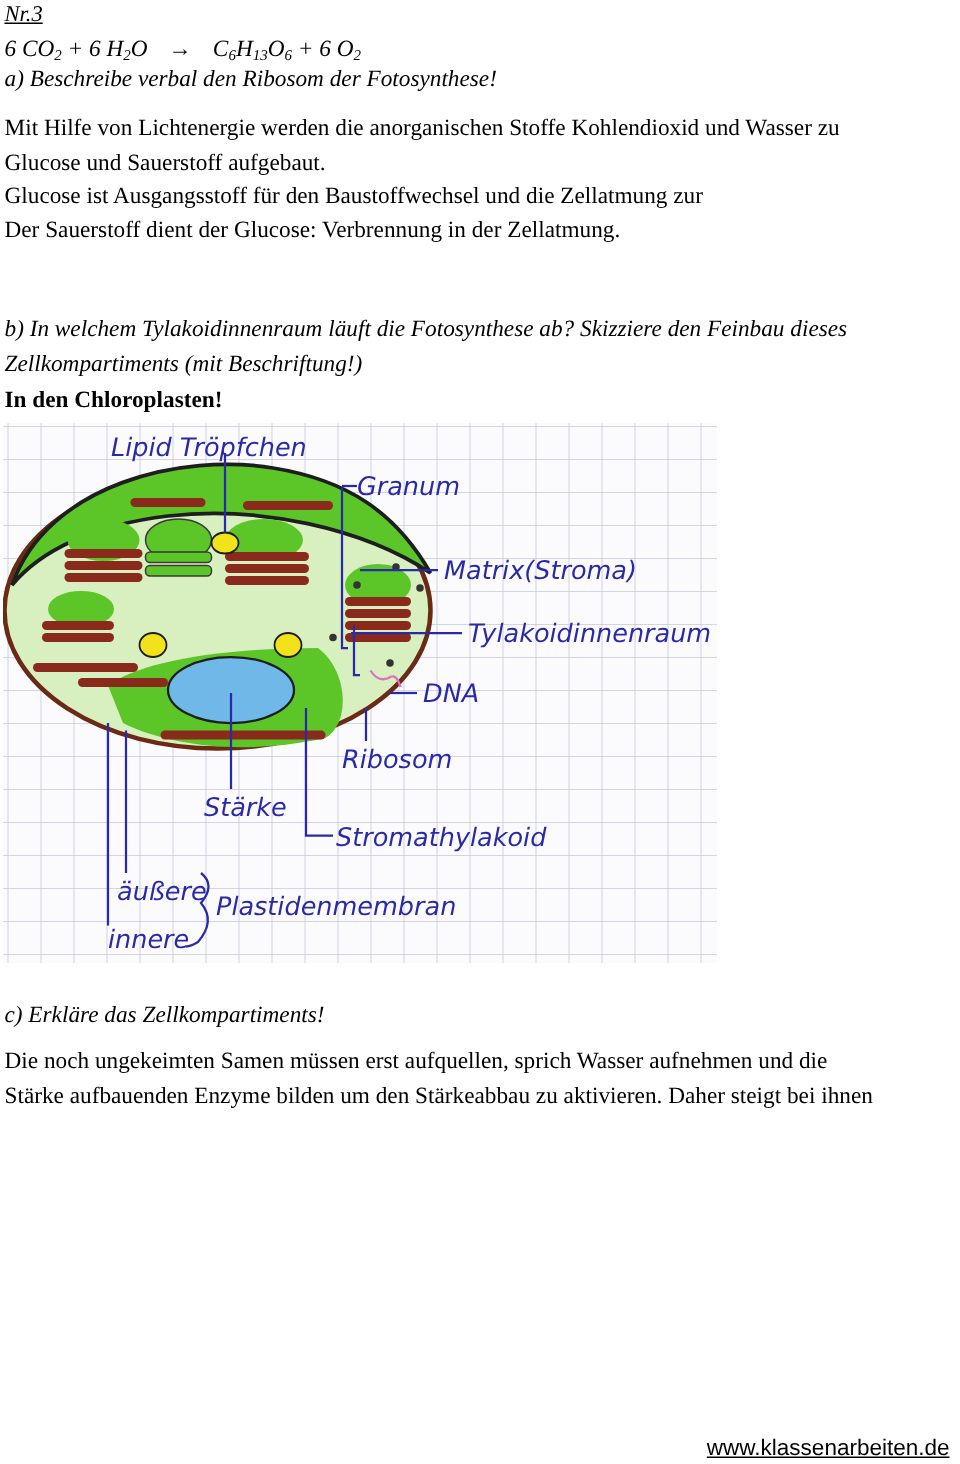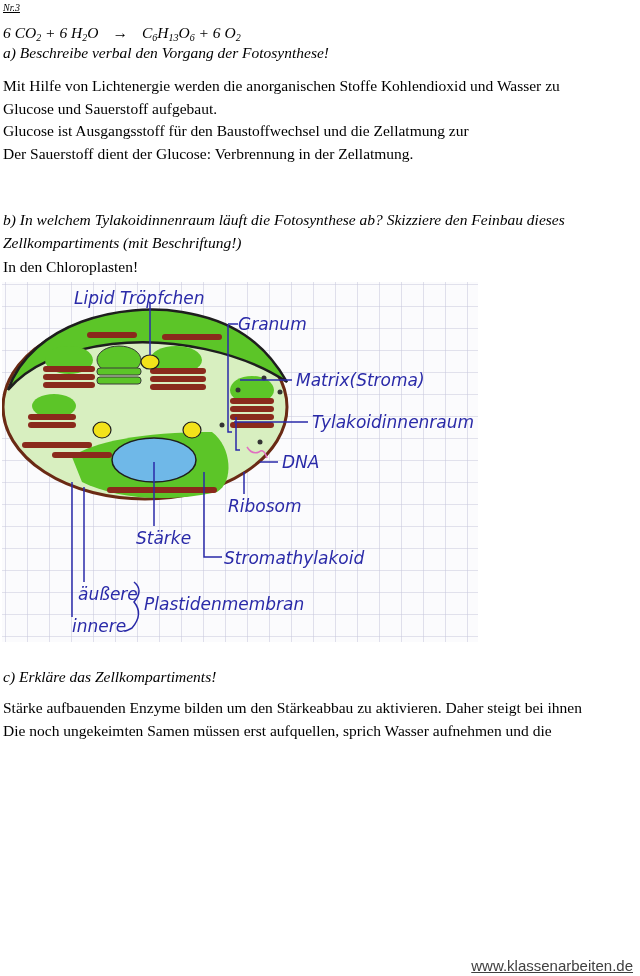--- a/index.html
+++ b/index.html
@@ -2,50 +2,50 @@
 <html><head>
 <meta charset="utf-8">
 <style>
   html, body { margin: 0; padding: 0; background: #ffffff; }
   body {
     width: 640px; height: 976px; position: relative; overflow: hidden;
     font-family: "Liberation Serif", "DejaVu Serif", serif;
     color: #000; font-size: 15.5px;
   }
   .abs { position: absolute; left: 3px; white-space: nowrap; }
-  .title { top: 2px; font-style: italic; text-decoration: underline; font-size: 10px; }
+  .title { top: 2px; font-style: italic; text-decoration: underline; font-size: 15px; }
   .equation { top: 24px; font-style: italic; font-size: 15.5px; }
   .equation sub { font-size: 10px; vertical-align: -3px; line-height: 0; }
   .equation .arrow { font-style: normal; margin: 0 14px; }
   .q { font-style: italic; }
   .qa { top: 44px; }
   .ans { line-height: 22.5px; }
   .ansA { top: 75px; }
   .qb { top: 208px; line-height: 23px; white-space: normal; width: 630px; }
-  .ansB { top: 258px; }
+  .ansB { top: 258px; font-weight: bold; }
   .drawing { position: absolute; left: 2px; top: 282px; width: 476px; height: 360px; }
   .qc { top: 668px; }
   .ansC { top: 697px; line-height: 22.5px; }
   .footer {
     position: absolute; right: 7px; top: 957px;
     font-family: "Liberation Sans", "DejaVu Sans", sans-serif;
-    font-size: 15px; color: #404040; text-decoration: underline;
+    font-size: 15px; color: #000000; text-decoration: underline;
   }
   .hw { font-family: "DejaVu Sans", sans-serif; fill: #2a2aa8; font-size: 17px; font-style: italic; }
 </style>
 </head>
 <body>
 
 <div class="abs title">Nr.3</div>
 
 <div class="abs equation">
   <span>6 CO<sub>2</sub> + 6 H<sub>2</sub>O</span><span class="arrow">→</span><span>C<sub>6</sub>H<sub>13</sub>O<sub>6</sub> + 6 O<sub>2</sub></span>
 </div>
 
-<div class="abs q qa">a) Beschreibe verbal den Vorgang der Fotosynthese!</div>
+<div class="abs q qa">a) Beschreibe verbal den Ribosom der Fotosynthese!</div>
 
 <div class="abs ans ansA">
   <div>Mit Hilfe von Lichtenergie werden die anorganischen Stoffe Kohlendioxid und Wasser zu</div>
   <div>Glucose und Sauerstoff aufgebaut.</div>
   <div>Glucose ist Ausgangsstoff für den Baustoffwechsel und die Zellatmung zur</div>
   <div>Der Sauerstoff dient der Glucose: Verbrennung in der Zellatmung.</div>
 </div>
 
 <div class="abs q qb">b) In welchem Tylakoidinnenraum läuft die Fotosynthese ab? Skizziere den Feinbau dieses Zellkompartiments (mit Beschriftung!)</div>
 
@@ -143,17 +143,17 @@
   <text class="hw" x="134" y="262">Stärke</text>
   <text class="hw" x="222" y="282">Stromathylakoid</text>
   <text class="hw" x="76" y="318">äußere</text>
   <text class="hw" x="70" y="350">innere</text>
   <text class="hw" x="142" y="328">Plastidenmembran</text>
 </svg>
 
 <div class="abs q qc">c) Erkläre das Zellkompartiments!</div>
 
 <div class="abs ansC">
+  <div>Die noch ungekeimten Samen müssen erst aufquellen, sprich Wasser aufnehmen und die</div>
   <div>Stärke aufbauenden Enzyme bilden um den Stärkeabbau zu aktivieren. Daher steigt bei ihnen</div>
-  <div>Die noch ungekeimten Samen müssen erst aufquellen, sprich Wasser aufnehmen und die</div>
 </div>
 
 <a class="footer">www.klassenarbeiten.de</a>
 
 </body></html>

